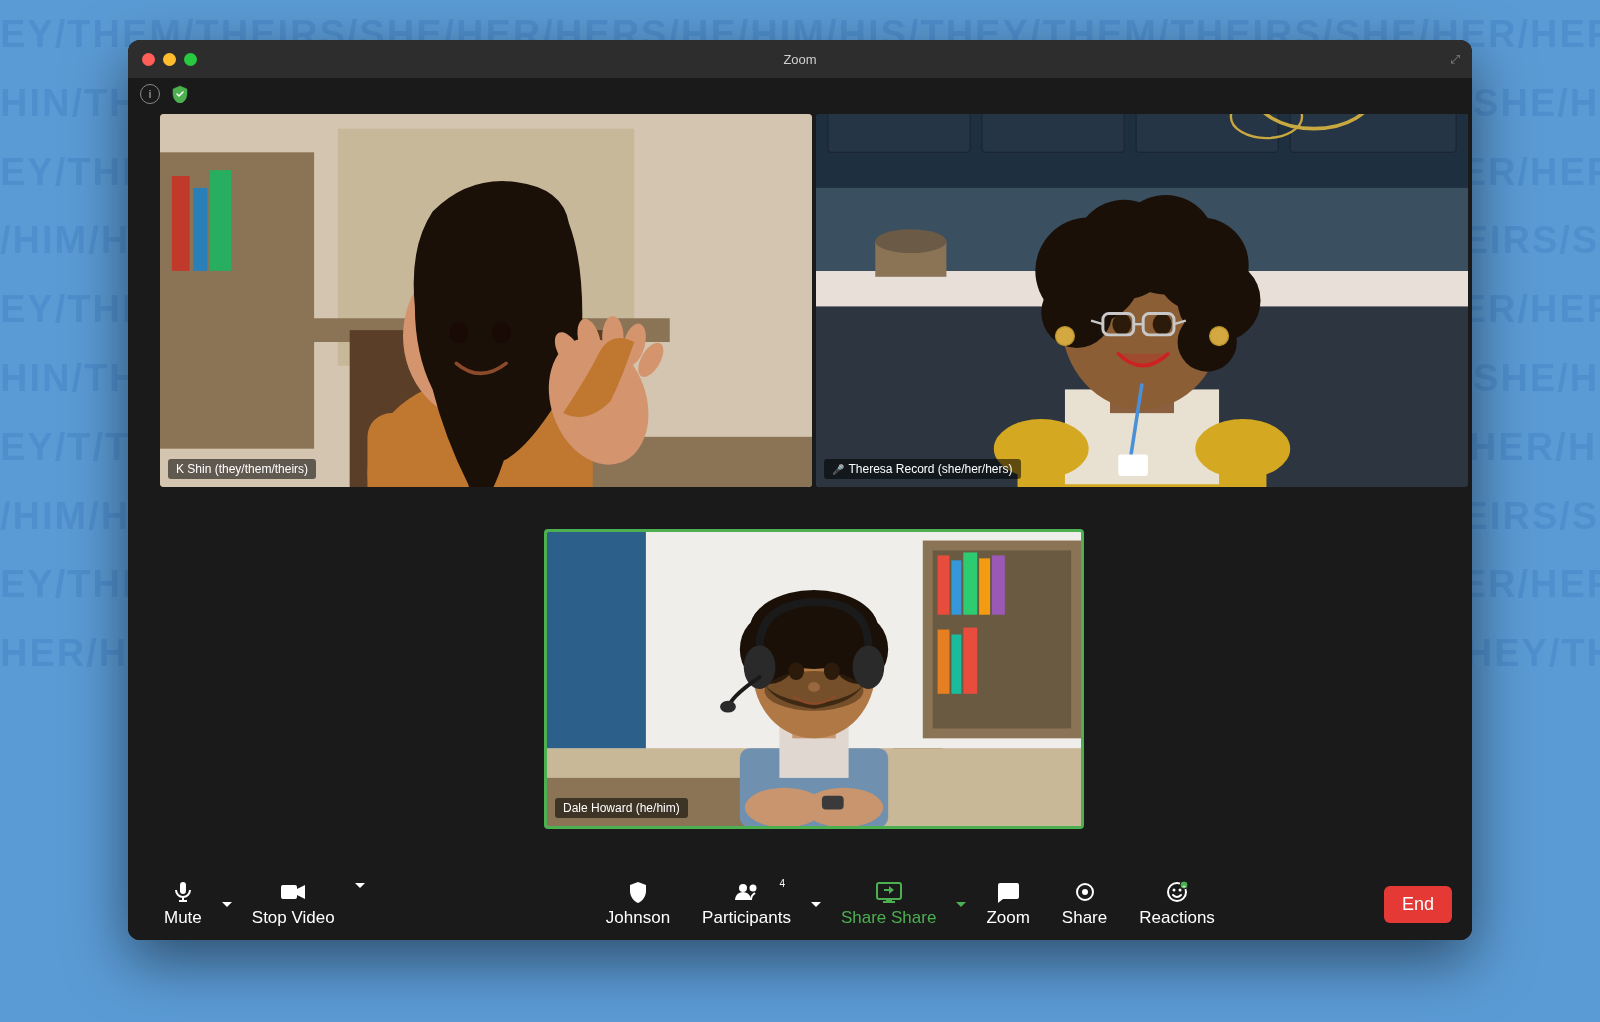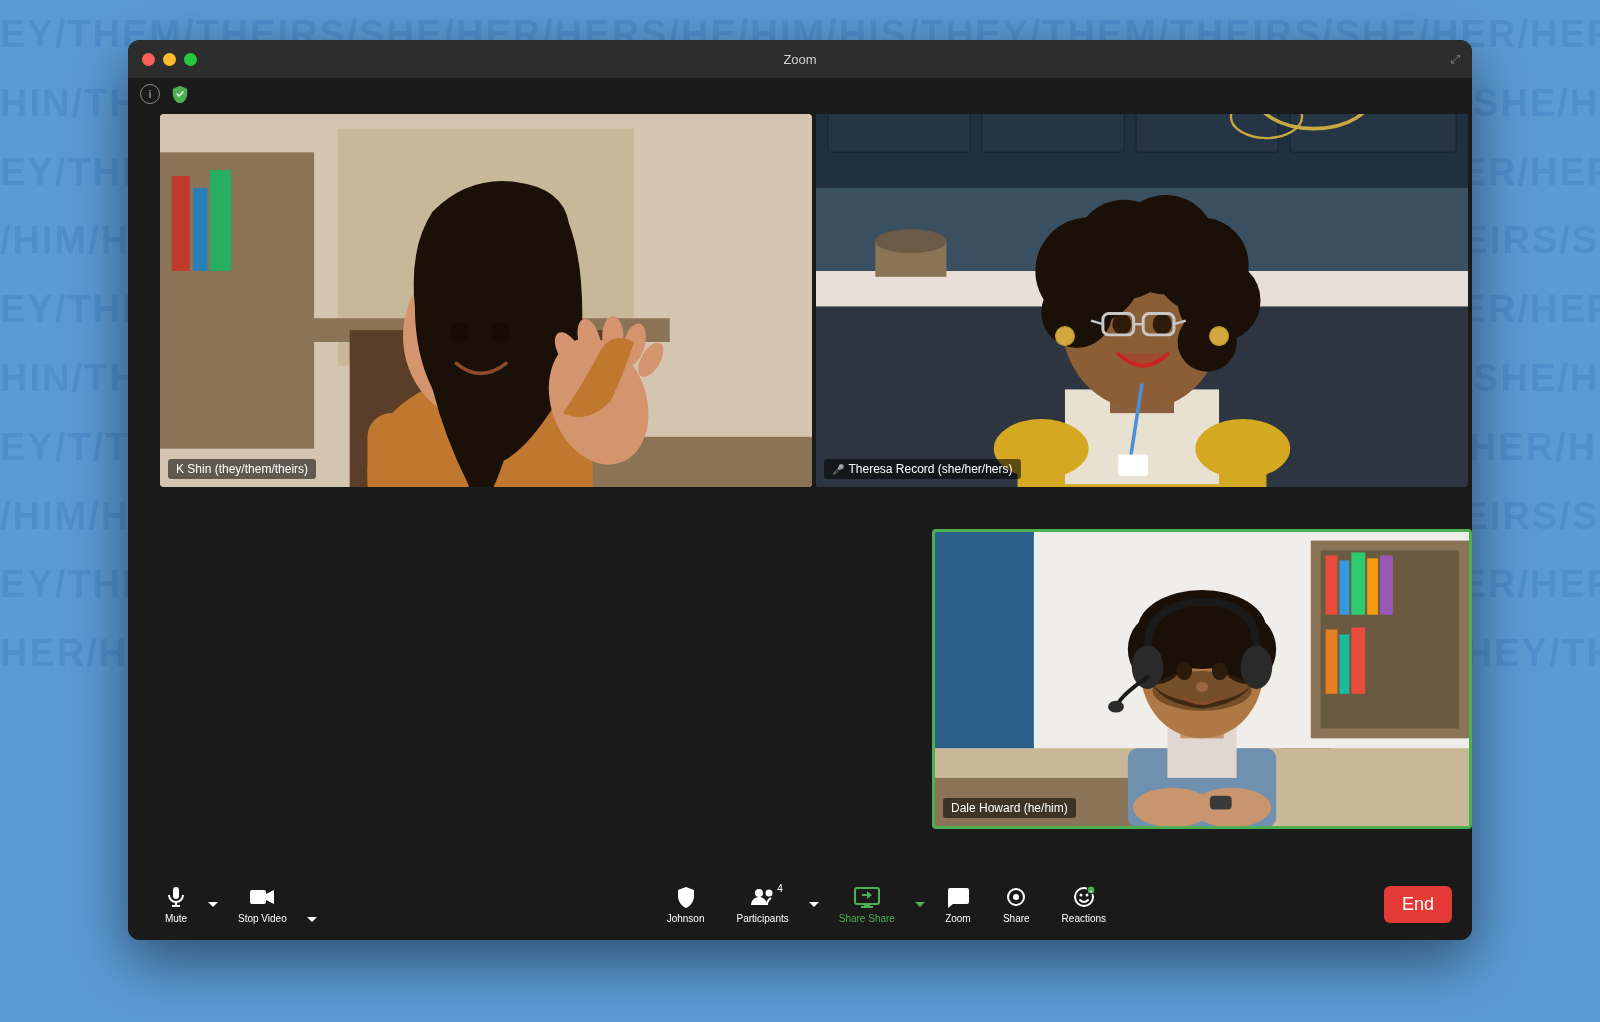--- a/index.html
+++ b/index.html
@@ -160,21 +160,21 @@
       margin: 4px 4px 2px 2px;
       border-radius: 4px;
     }
 
     
     .participant-bottom-center {
       grid-column: 1 / 3;
       grid-row: 2;
       position: relative;
       display: flex;
-      justify-content: flex-end;
+      justify-content: center;
       align-items: center;
       background: #1a1a1a;
     }
 
     .participant-bottom-inner {
       width: 540px;
       height: 300px;
       position: relative;
       border-radius: 4px;
       overflow: hidden;
@@ -243,21 +243,21 @@
       justify-content: center;
       color: white;
       font-size: 11px;
       cursor: pointer;
       padding: 4px 16px;
       gap: 4px;
       position: relative;
     }
 
     .toolbar-label {
-      font-size: 10px;
+      font-size: 17px;
       color: white;
     }
 
     .toolbar-label.green {
       color: #4caf50;
     }
 
     .end-btn {
       position: absolute;
       right: 20px;
@@ -516,21 +516,21 @@
         </svg>
         <span class="toolbar-label">Mute</span>
       </div>
       <div class="toolbar-item" style="padding:4px 4px;min-width:16px;">
         <svg width="10" height="10" viewBox="0 0 10 10" fill="white">
           <polygon points="0,3 5,8 10,3"></polygon>
         </svg>
       </div>
     </div>
 
-    <div style="display:flex;align-items:flex-end;">
+    <div style="display:flex;align-items:flex-start;">
       <div class="toolbar-item">
         <svg width="26" height="24" viewBox="0 0 26 24" fill="white">
           <rect x="1" y="5" width="16" height="14" rx="2" fill="white"></rect>
           <polygon points="17,9 25,5 25,19 17,15" fill="white"></polygon>
         </svg>
         <span class="toolbar-label">Stop Video</span>
       </div>
       <div class="toolbar-item" style="padding:4px 4px;min-width:16px;">
         <svg width="10" height="10" viewBox="0 0 10 10" fill="white">
           <polygon points="0,3 5,8 10,3"></polygon>

